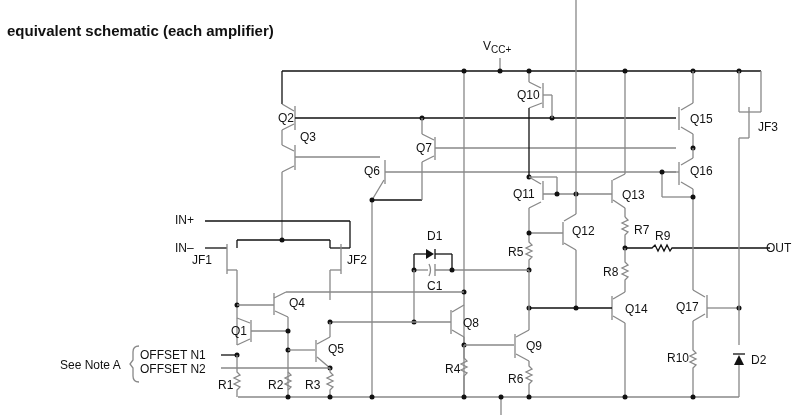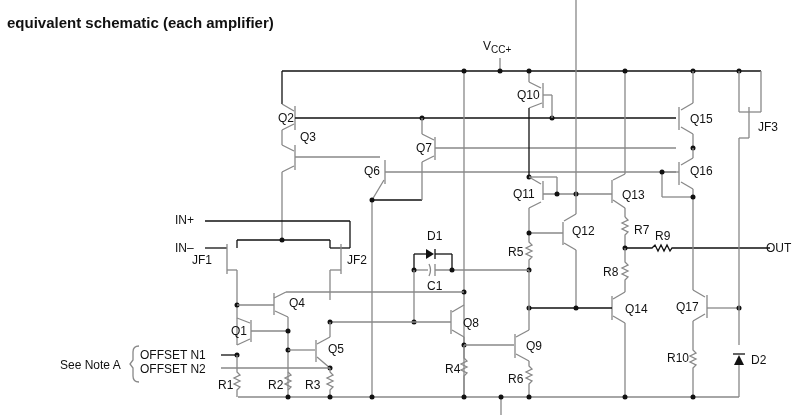--- a/index.html
+++ b/index.html
@@ -1,17 +1,17 @@
 <!DOCTYPE html>
 <html><head>
 <meta charset="utf-8">
 <style>
   html,body{margin:0;padding:0;background:#fff;}
   body{width:810px;height:417px;overflow:hidden;position:relative;font-family:"Liberation Sans",sans-serif;}
-  .title{position:absolute;left:7px;top:14px;font-weight:bold;font-size:15px;color:#111;font-family:"Liberation Sans",sans-serif;}
+  .title{position:absolute;left:7px;top:22px;font-weight:bold;font-size:15px;color:#111;font-family:"Liberation Sans",sans-serif;}
   svg{position:absolute;left:0;top:0;}
   .w{stroke:#111;stroke-width:1.3;fill:none;}
   .g{stroke:#888;stroke-width:1.3;fill:none;}
   .lbl{font-family:"Liberation Sans",sans-serif;font-size:12px;fill:#111;}
   .dot{fill:#111;}
 </style>
 </head>
 <body>
 
 <div class="title">equivalent schematic (each amplifier)</div>

